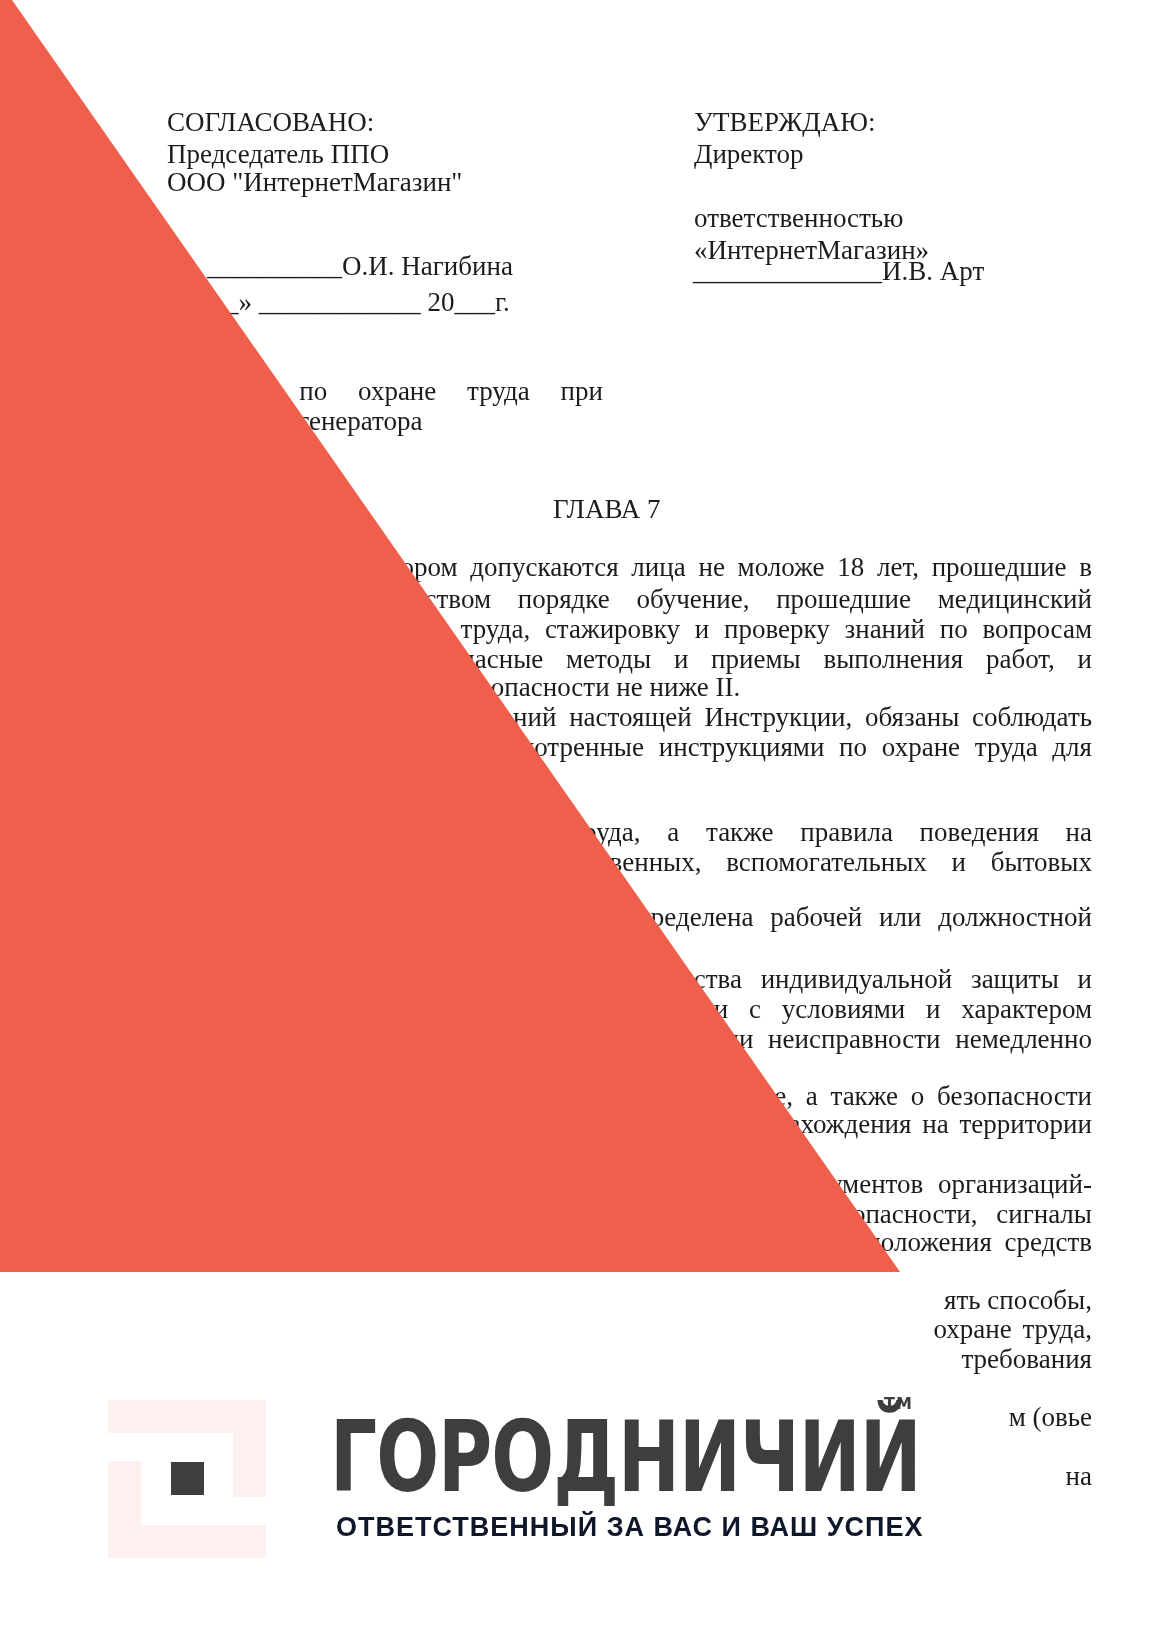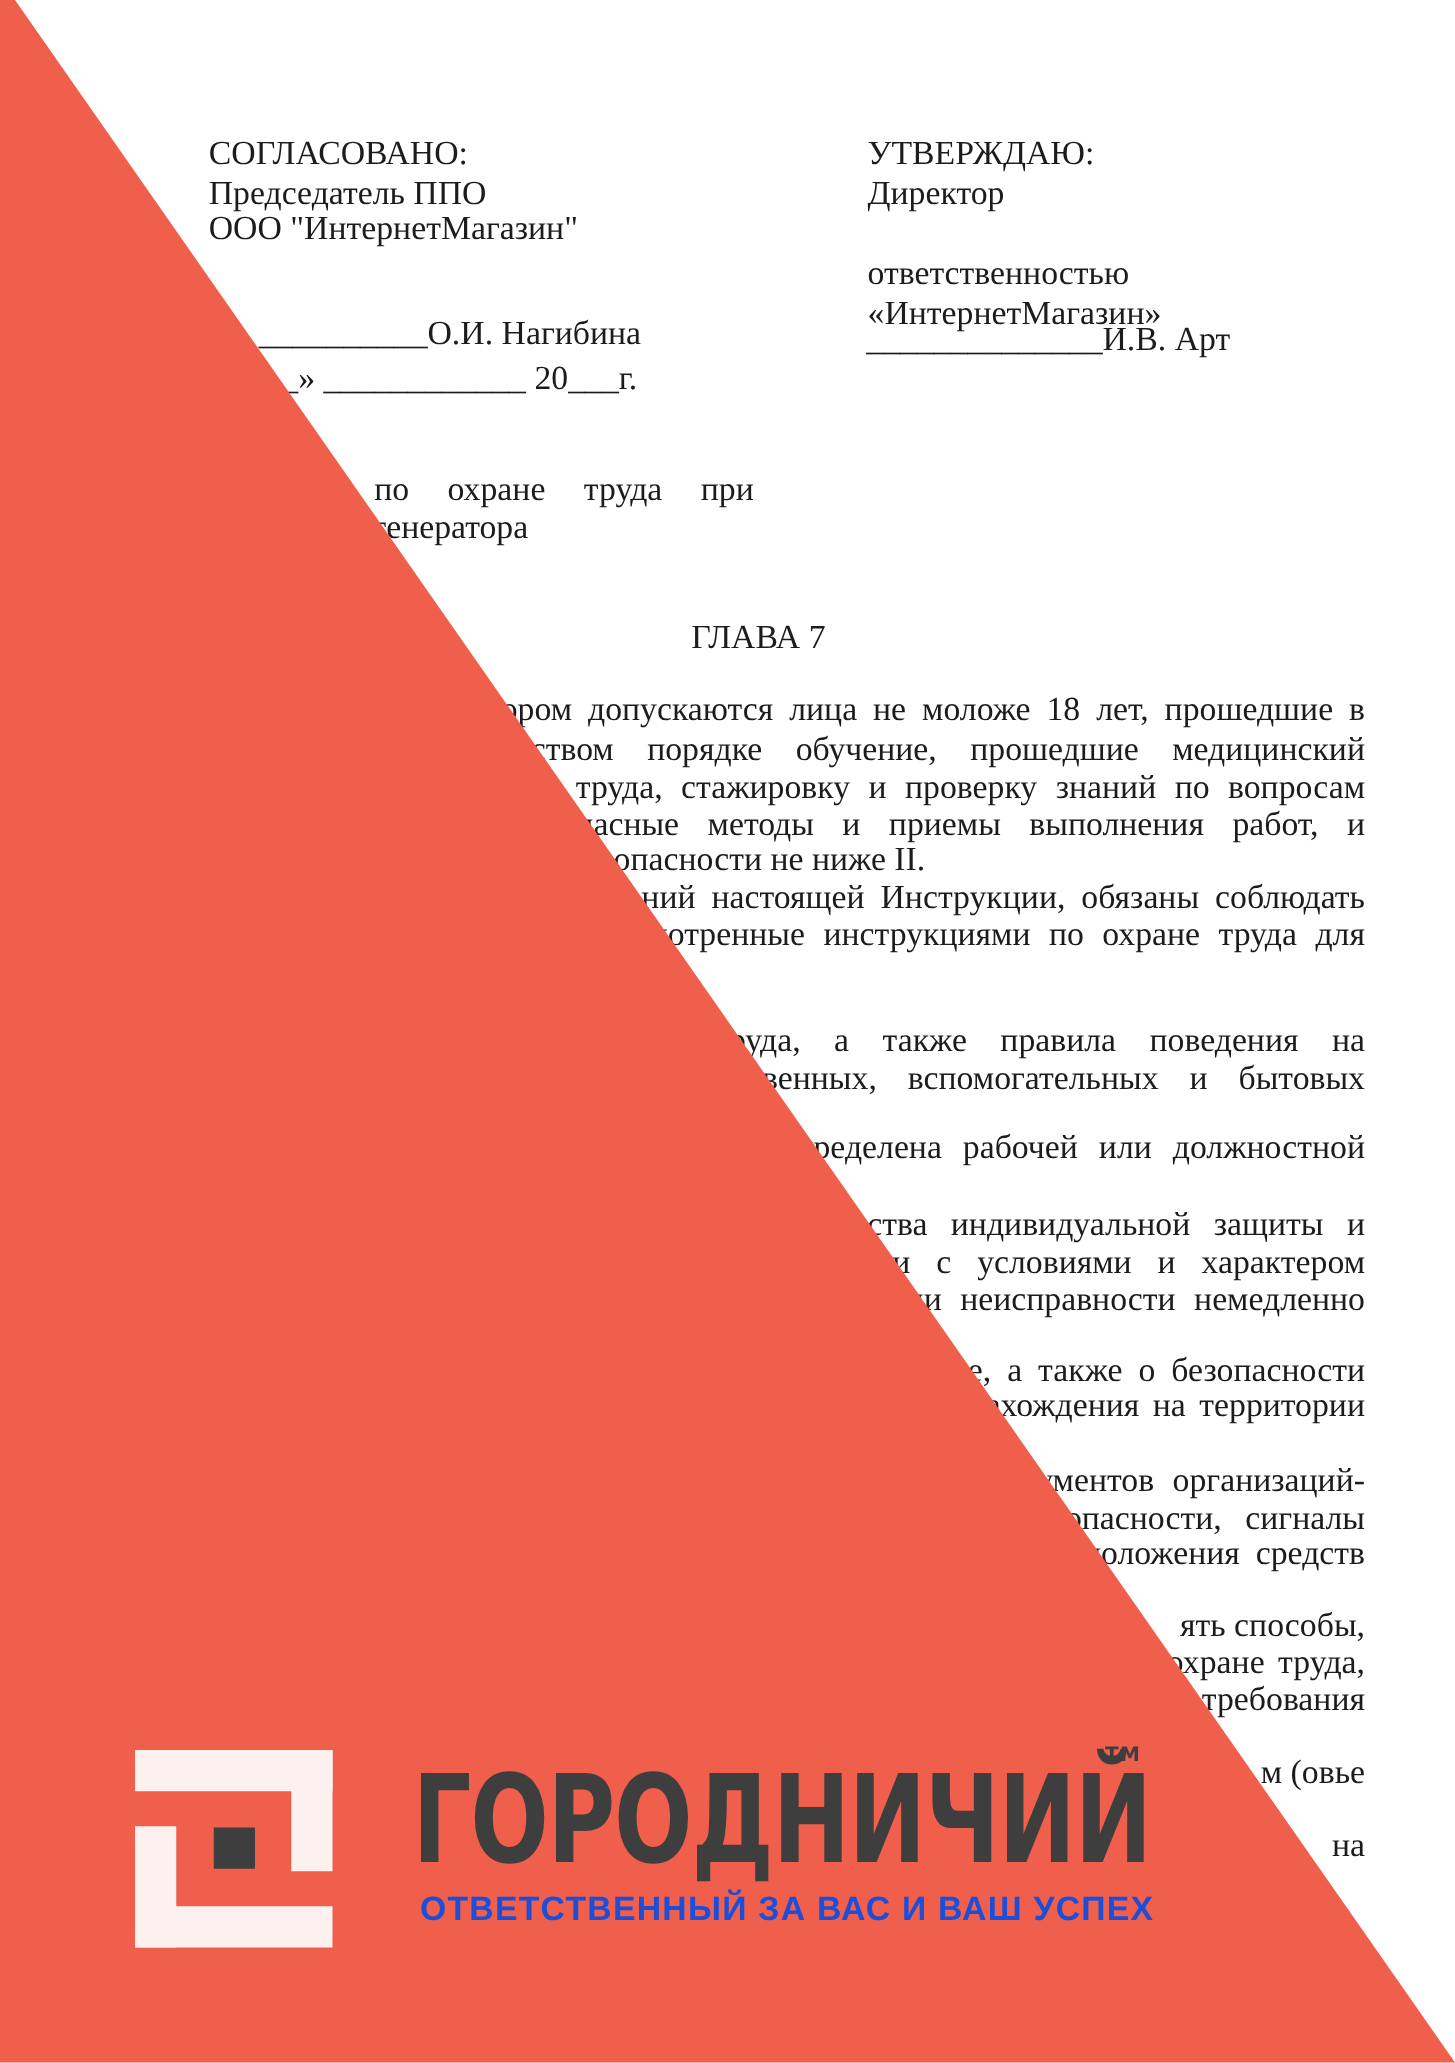--- a/index.html
+++ b/index.html
@@ -1,18 +1,18 @@
 <!DOCTYPE html>
 <html><head>
 <meta charset="utf-8">
 <style>
   html,body{margin:0;padding:0;}
   body{width:1164px;height:1650px;position:relative;background:#ffffff;overflow:hidden;
        font-family:"Liberation Serif","DejaVu Serif",serif;}
-  .page{position:absolute;inset:0;width:1164px;height:1650px;}
+  .page{position:absolute;inset:0;width:1164px;height:1272px;}
 
   
   .txt{position:absolute;white-space:nowrap;color:#1c1c1c;font-size:27px;line-height:28px;}
   .r{right:72px;text-align:right;}
 
   .hdr{font-size:27px;}
   
   .overlay{position:absolute;inset:0;background:#EF5F4C;z-index:5;
            clip-path:polygon(0 0,12px 0,1164px 1650px,0 1650px);}
 
@@ -21,21 +21,21 @@
   .mark{left:108px;top:1400px;width:158px;height:158px;}
   .mark .bar{position:absolute;background:#FCF1EE;}
   .mark .sq{position:absolute;background:#3F3E3E;}
   .logotype{left:330px;top:1427px;height:86px;color:#3E3E3E;
             font-family:"DejaVu Sans","Liberation Sans",sans-serif;
             font-weight:700;font-size:74px;line-height:86px;letter-spacing:-1px;
             transform:scaleY(1.32);transform-origin:0 100%;white-space:nowrap;}
   .tm{left:884px;top:1394px;color:#3E3E3E;
       font-family:"DejaVu Sans","Liberation Sans",sans-serif;
       font-weight:700;font-size:16px;letter-spacing:1px;}
-  .tagline{left:336px;top:1512px;color:#1d4ed8;
+  .tagline{left:336px;top:1512px;color:#0f172a;
            font-family:"Liberation Sans","DejaVu Sans",sans-serif;
            font-weight:700;font-size:27px;letter-spacing:1px;white-space:nowrap;}
 </style>
 </head>
 <body>
 
 <div class="page">
 
   <div class="txt hdr" style="left:167px;top:108px">СОГЛАСОВАНО:</div>
   <div class="txt hdr" style="left:167px;top:140px">Председатель ППО</div>

